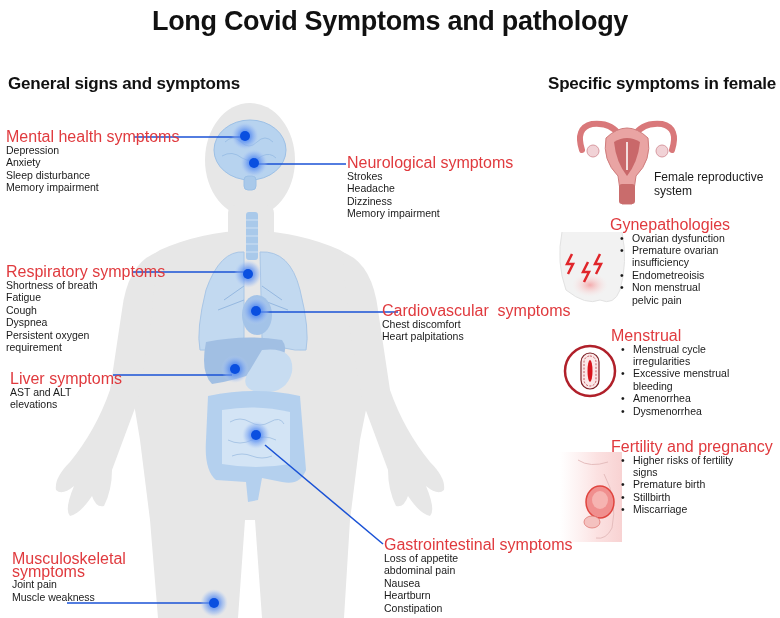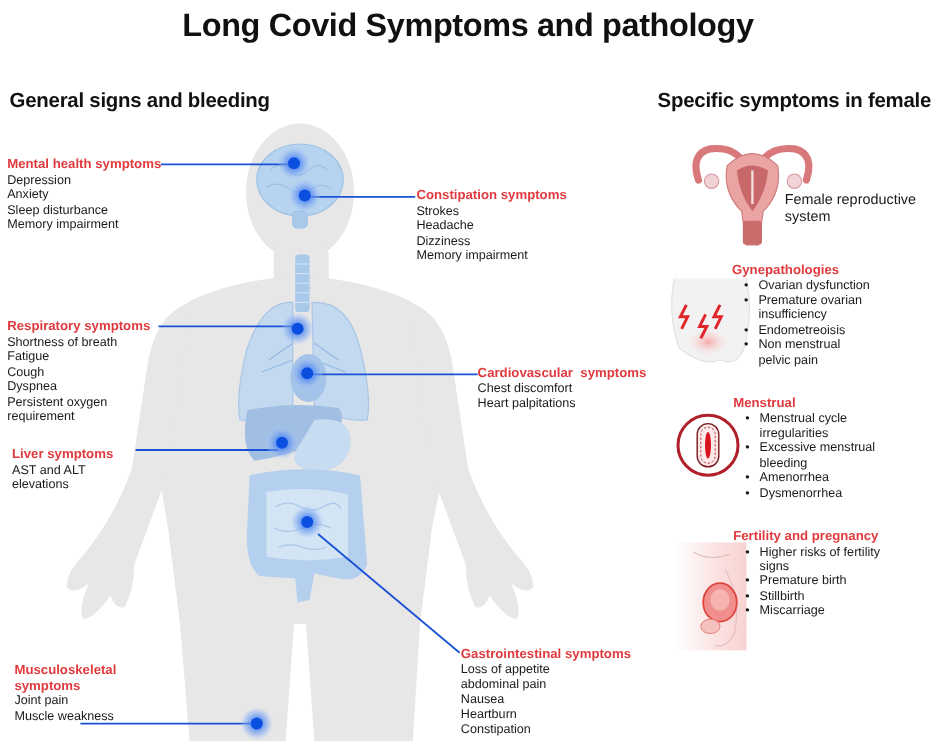--- a/index.html
+++ b/index.html
@@ -2,21 +2,21 @@
 <html><head>
 <meta charset="utf-8">
 <style>
   html, body { margin:0; padding:0; }
   body { width:780px; height:618px; background:#ffffff; position:relative; overflow:hidden;
          font-family:"Liberation Sans", "DejaVu Sans", sans-serif; color:#1a1a1a; }
   .abs { position:absolute; }
   .title { left:0; width:780px; top:6px; text-align:center; font-size:27px; font-weight:bold;
            letter-spacing:-0.3px; color:#111; }
   .sec { font-size:17px; font-weight:bold; color:#111; letter-spacing:-0.2px; }
-  .hdr { font-size:11px; font-weight:bold; color:#e03a3e; line-height:12.5px; white-space:nowrap; }
+  .hdr { font-size:16px; font-weight:normal; color:#e03a3e; line-height:12.5px; white-space:nowrap; }
   .item { font-size:10.5px; line-height:12.6px; color:#1a1a1a; white-space:nowrap; }
   .block { position:absolute; }
   ul.bl { margin:0; padding:0 0 0 22px; list-style:none; }
   ul.bl li { font-size:10.5px; line-height:12.4px; position:relative; color:#1a1a1a; }
   ul.bl li::before { content:"•"; position:absolute; left:-12px; top:0; }
   svg { position:absolute; left:0; top:0; }
 </style>
 </head>
 <body>
 
@@ -164,50 +164,50 @@
     <rect x="560" y="452" width="62" height="90" fill="url(#bellyfade)"></rect>
     <path d="M578 460 Q590 468 608 462" fill="none" stroke="#e5bdbd" stroke-width="1"></path>
     <path d="M604 474 Q618 500 612 528 Q606 540 596 538" fill="none" stroke="#e5bdbd" stroke-width="1"></path>
     <ellipse cx="600" cy="502" rx="14" ry="16" fill="#f08f8e" stroke="#e0453f" stroke-width="1.5"></ellipse>
     <ellipse cx="600" cy="500" rx="8" ry="9" fill="#f6b4b1"></ellipse>
     <ellipse cx="592" cy="522" rx="8" ry="6" fill="#f4c1bf" stroke="#e07a75" stroke-width="0.8"></ellipse>
   </g>
 </svg>
 
 <div class="abs title">Long Covid Symptoms and pathology</div>
-<div class="abs sec" style="left:8px; top:74px;">General signs and bleeding</div>
+<div class="abs sec" style="left:8px; top:74px;">General signs and symptoms</div>
 <div class="abs sec" style="left:548px; top:74px;">Specific symptoms in female</div>
 
 <div class="block" style="left:6px; top:131px;">
   <div class="hdr">Mental health symptoms</div>
   <div class="item">Depression</div>
   <div class="item">Anxiety</div>
   <div class="item">Sleep disturbance</div>
   <div class="item">Memory impairment</div>
 </div>
 
 <div class="block" style="left:347px; top:157px;">
-  <div class="hdr">Constipation symptoms</div>
+  <div class="hdr">Neurological symptoms</div>
   <div class="item">Strokes</div>
   <div class="item">Headache</div>
   <div class="item">Dizziness</div>
   <div class="item">Memory impairment</div>
 </div>
 
 <div class="block" style="left:6px; top:266px;">
   <div class="hdr">Respiratory symptoms</div>
   <div class="item">Shortness of breath</div>
   <div class="item">Fatigue</div>
   <div class="item">Cough</div>
   <div class="item">Dyspnea</div>
   <div class="item">Persistent oxygen</div>
   <div class="item">requirement</div>
 </div>
 
-<div class="block" style="left:398px; top:305px;">
+<div class="block" style="left:382px; top:305px;">
   <div class="hdr" style="white-space:pre;">Cardiovascular  symptoms</div>
   <div class="item">Chest discomfort</div>
   <div class="item">Heart palpitations</div>
 </div>
 
 <div class="block" style="left:10px; top:373px;">
   <div class="hdr">Liver symptoms</div>
   <div class="item">AST and ALT</div>
   <div class="item">elevations</div>
 </div>
@@ -221,21 +221,21 @@
   <div class="item">Constipation</div>
 </div>
 
 <div class="block" style="left:12px; top:553px;">
   <div class="hdr">Musculoskeletal</div>
   <div class="hdr">symptoms</div>
   <div class="item">Joint pain</div>
   <div class="item">Muscle weakness</div>
 </div>
 
-<div class="block" style="left:654px; top:159px; font-size:12px; line-height:14px;">
+<div class="block" style="left:654px; top:170px; font-size:12px; line-height:14px;">
   <div>Female reproductive</div>
   <div>system</div>
 </div>
 
 <div class="block" style="left:610px; top:219px;">
   <div class="hdr">Gynepathologies</div>
   <ul class="bl">
     <li><span>Ovarian dysfunction</span></li>
     <li><span>Premature ovarian</span><br><span>insufficiency</span></li>
     <li><span>Endometreoisis</span></li>

